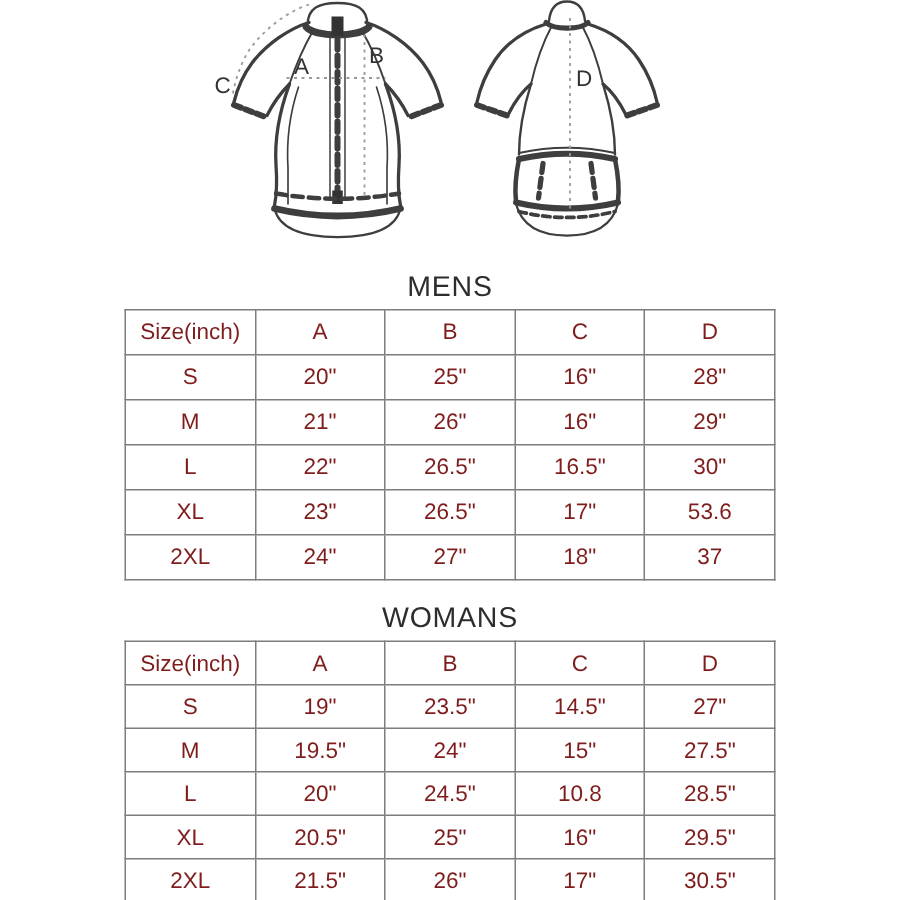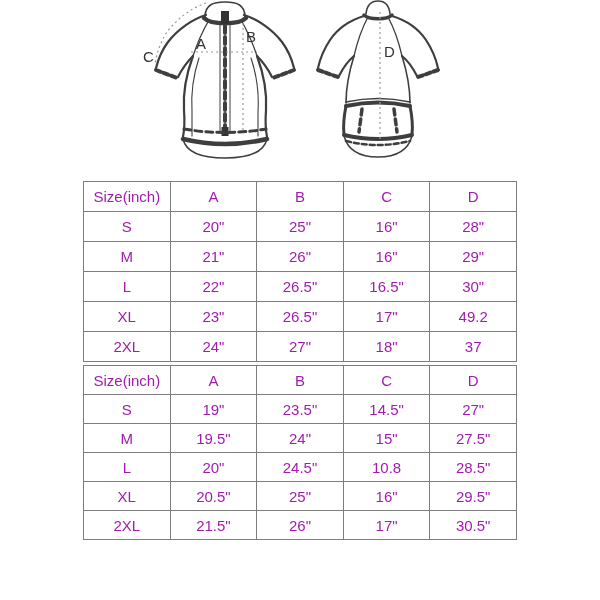--- a/index.html
+++ b/index.html
@@ -11,21 +11,21 @@
   .table-title{
     text-align:center;font-size:19px;line-height:22px;letter-spacing:.5px;
     color:#2d2d2d;height:22px;margin-top:3px;
   }
   .table-title.second{margin-top:15px;}
   .size-table{
     width:434px;margin:3px auto 0 auto;border-collapse:collapse;table-layout:fixed;
   }
   .size-table td{
     border:1px solid #7d7d7d;text-align:center;vertical-align:middle;
-    font-size:15px;color:#a21caf;padding:0;height:29px;
+    font-size:15px;color:#7f1d1d;padding:0;height:29px;
   }
   .size-table.mens td{height:29px;}
   .size-table.womans td{height:28px;}
   svg text{font-family:"Liberation Sans","DejaVu Sans",sans-serif;font-size:15px;fill:#333;}
 </style>
 </head>
 <body>
 
 <div class="canvas">
 
@@ -100,20 +100,21 @@
 
         <path d="M346,141 Q378,149 410,141" stroke-width="2.5" stroke-dasharray="5 3"></path>
         <path d="M344,136 C348,151 360,157 378,157 C396,157 408,151 412,136" stroke-width="1.5"></path>
       </g>
 
       <line x1="380" y1="12" x2="380" y2="140" stroke="#9a9a9a" stroke-width="1.2" stroke-dasharray="2 3" fill="none"></line>
       <text x="384" y="57">D</text>
     </svg>
   </div>
 
+  <div class="table-title">MENS</div>
   <table class="size-table mens">
     <tbody>
       <tr>
         <td>Size(inch)</td>
         <td>A</td>
         <td>B</td>
         <td>C</td>
         <td>D</td>
       </tr>
       <tr>
@@ -135,32 +136,33 @@
         <td>22"</td>
         <td>26.5"</td>
         <td>16.5"</td>
         <td>30"</td>
       </tr>
       <tr>
         <td>XL</td>
         <td>23"</td>
         <td>26.5"</td>
         <td>17"</td>
-        <td>49.2</td>
+        <td>53.6</td>
       </tr>
       <tr>
         <td>2XL</td>
         <td>24"</td>
         <td>27"</td>
         <td>18"</td>
         <td>37</td>
       </tr>
     </tbody>
   </table>
 
+  <div class="table-title second">WOMANS</div>
   <table class="size-table womans">
     <tbody>
       <tr>
         <td>Size(inch)</td>
         <td>A</td>
         <td>B</td>
         <td>C</td>
         <td>D</td>
       </tr>
       <tr>

